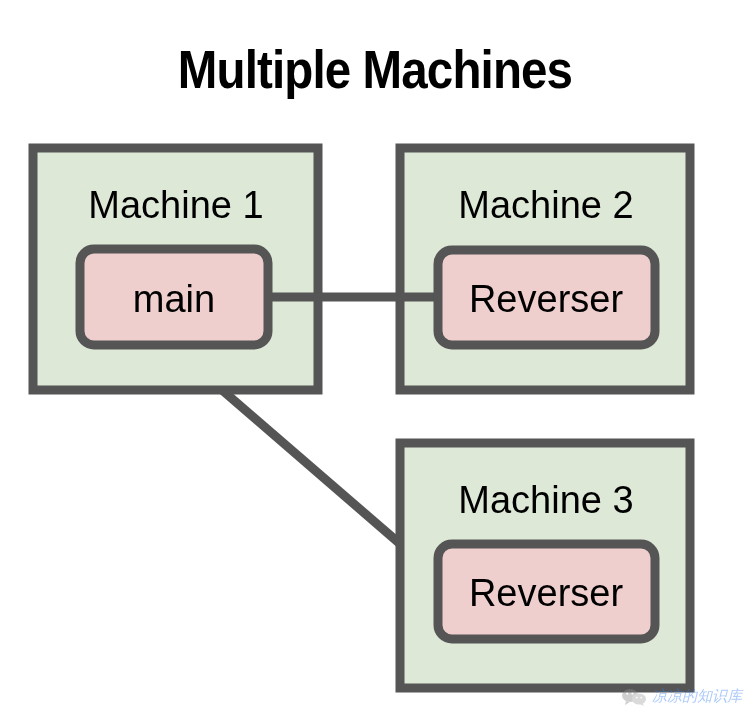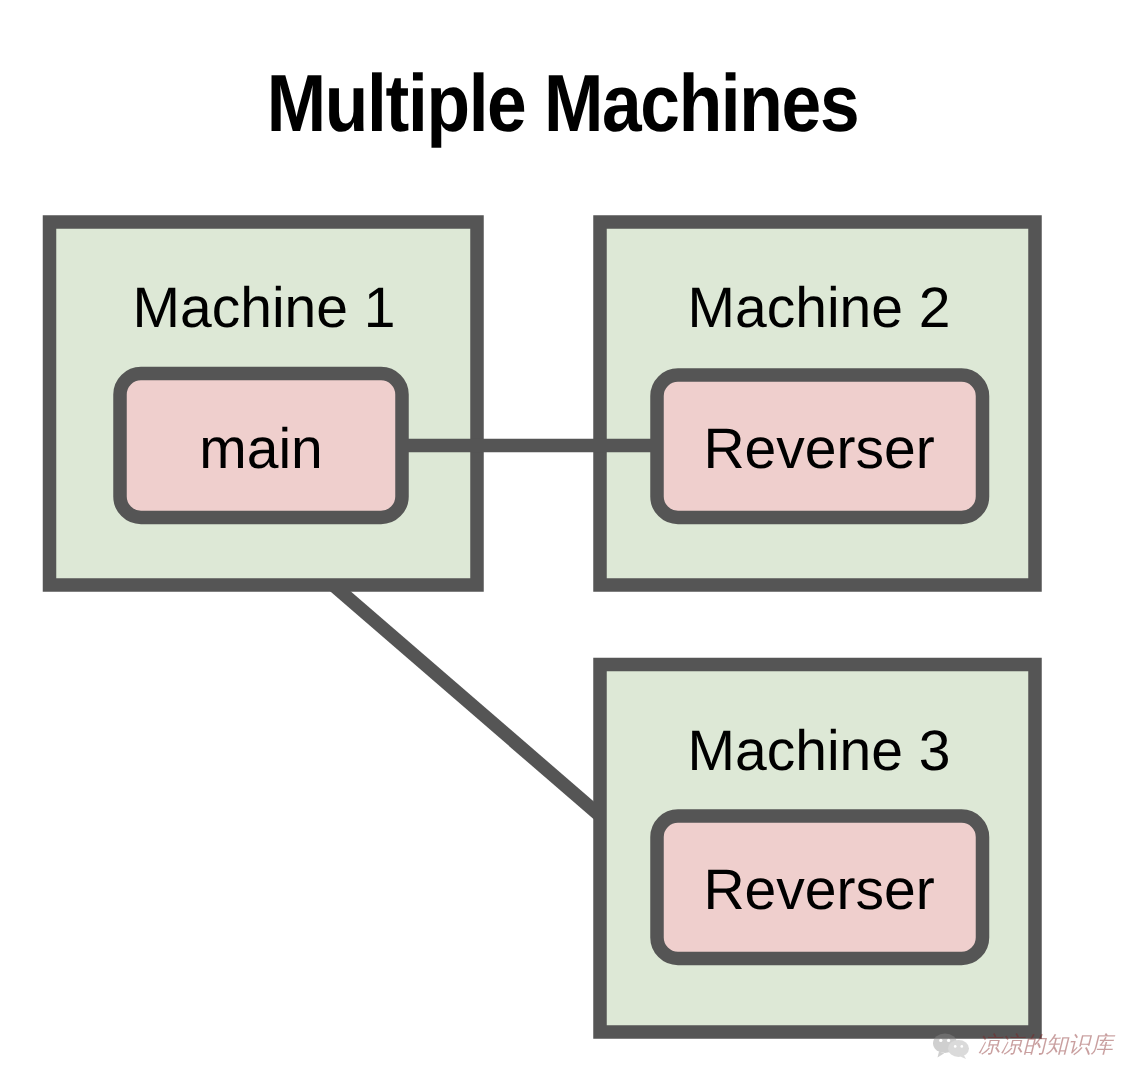--- a/index.html
+++ b/index.html
@@ -62,21 +62,21 @@
     bottom: 14px;
     display: flex;
     align-items: center;
     gap: 5px;
     opacity: 0.42;
     pointer-events: none;
   }
   .watermark-text {
     font-family: Liberation Serif, serif;
     font-size: 15px;
-    color: #7f1d1d;
+    color: #3b82f6;
     font-style: italic;
     white-space: nowrap;
   }
   .wechat-icon {
     display: block;
   }
 </style>
 </head>
 <body>
 

